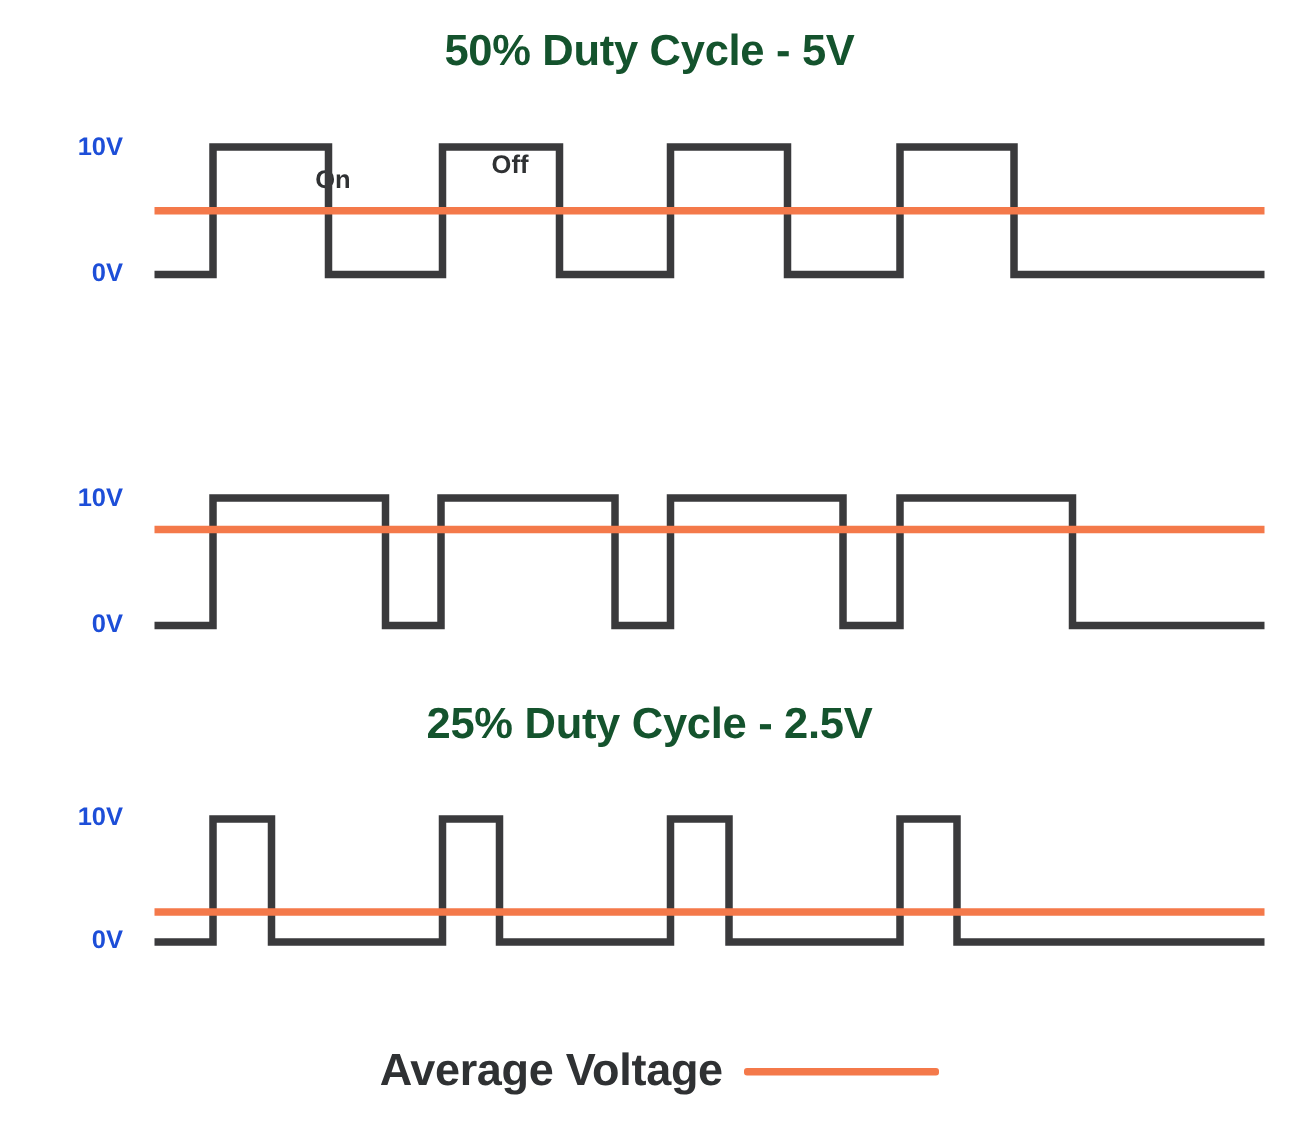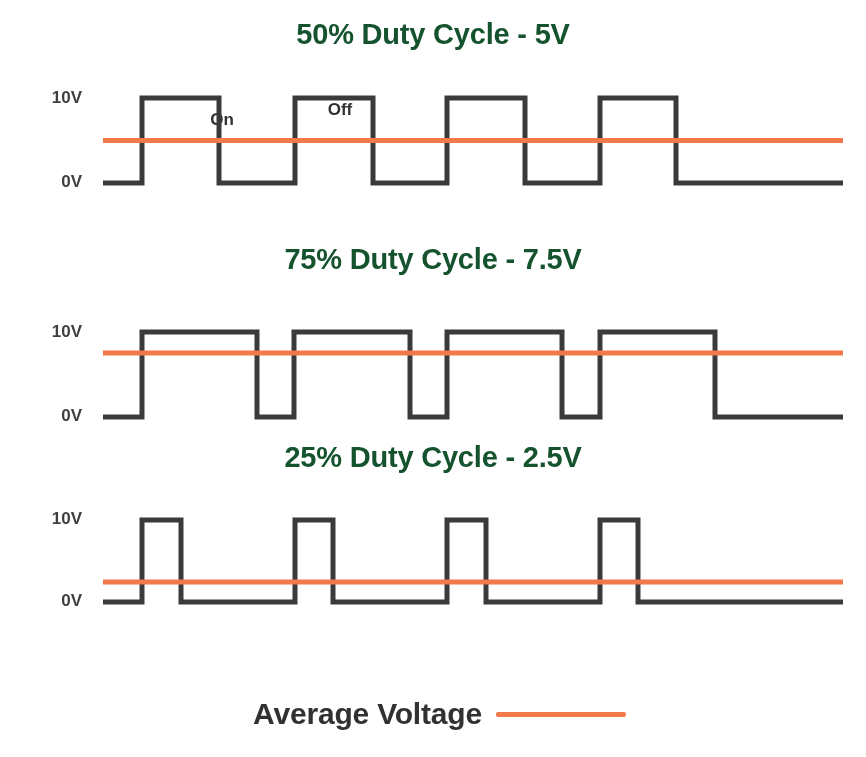--- a/index.html
+++ b/index.html
@@ -36,21 +36,21 @@
   }
   .plot {
     position: absolute;
     left: 0;
     top: 0;
   }
   .axis-label {
     position: absolute;
     font-size: 17px;
     font-weight: bold;
-    color: #404040;
+    color: #1d4ed8;
     text-align: right;
     white-space: nowrap;
   }
   .state-label {
     position: absolute;
     font-size: 17px;
     font-weight: bold;
     color: #2f3133;
     text-align: center;
     white-space: nowrap;
@@ -96,32 +96,31 @@
     <div class="state-label" style="left:182px; top:110px; width:80px;">On</div>
     <div class="state-label" style="left:300px; top:100px; width:80px;">Off</div>
 
     <svg class="plot" width="866" height="230" viewBox="0 0 866 230">
       <polyline fill="none" stroke="#3a3a3c" stroke-width="5" stroke-linejoin="miter" stroke-linecap="butt" points="103,183 142,183 142,98 219,98 219,183 295,183 295,98 373,98 373,183 447,183 447,98 525,98 525,183 600,183 600,98 676,98 676,183 753,183 753,183 843,183"></polyline>
       <line x1="103" y1="140.5" x2="843" y2="140.5" stroke="#f4794a" stroke-width="5" stroke-linecap="butt"></line>
     </svg>
   </div>
 
   <div class="chart-block" style="top:230px;height:225px;">
-    <div class="chart-title" style="top:13px;">75% Duty Cycle - 7.5V</div>
 
     <div class="axis-label" style="left:10px; top:92px; width:72px;">10V</div>
     <div class="axis-label" style="left:10px; top:176px; width:72px;">0V</div>
 
     <svg class="plot" width="866" height="225" viewBox="0 0 866 225">
       <polyline fill="none" stroke="#3a3a3c" stroke-width="5" stroke-linejoin="miter" stroke-linecap="butt" points="103,187 142,187 142,102 257,102 257,187 294,187 294,102 410,102 410,187 447,187 447,102 562,102 562,187 600,187 600,102 715,102 715,187 753,187 753,187 843,187"></polyline>
       <line x1="103" y1="123" x2="843" y2="123" stroke="#f4794a" stroke-width="5" stroke-linecap="butt"></line>
     </svg>
   </div>
 
-  <div class="chart-block" style="top:429px;height:215px;">
+  <div class="chart-block" style="top:455px;height:215px;">
     <div class="chart-title" style="top:12px;">25% Duty Cycle - 2.5V</div>
 
     <div class="axis-label" style="left:10px; top:80px; width:72px;">10V</div>
     <div class="axis-label" style="left:10px; top:162px; width:72px;">0V</div>
 
     <svg class="plot" width="866" height="215" viewBox="0 0 866 215">
       <polyline fill="none" stroke="#3a3a3c" stroke-width="5" stroke-linejoin="miter" stroke-linecap="butt" points="103,173 142,173 142,91 181,91 181,173 295,173 295,91 333,91 333,173 447,173 447,91 486,91 486,173 600,173 600,91 638,91 638,173 753,173 753,173 843,173"></polyline>
       <line x1="103" y1="153" x2="843" y2="153" stroke="#f4794a" stroke-width="5" stroke-linecap="butt"></line>
     </svg>
   </div>

